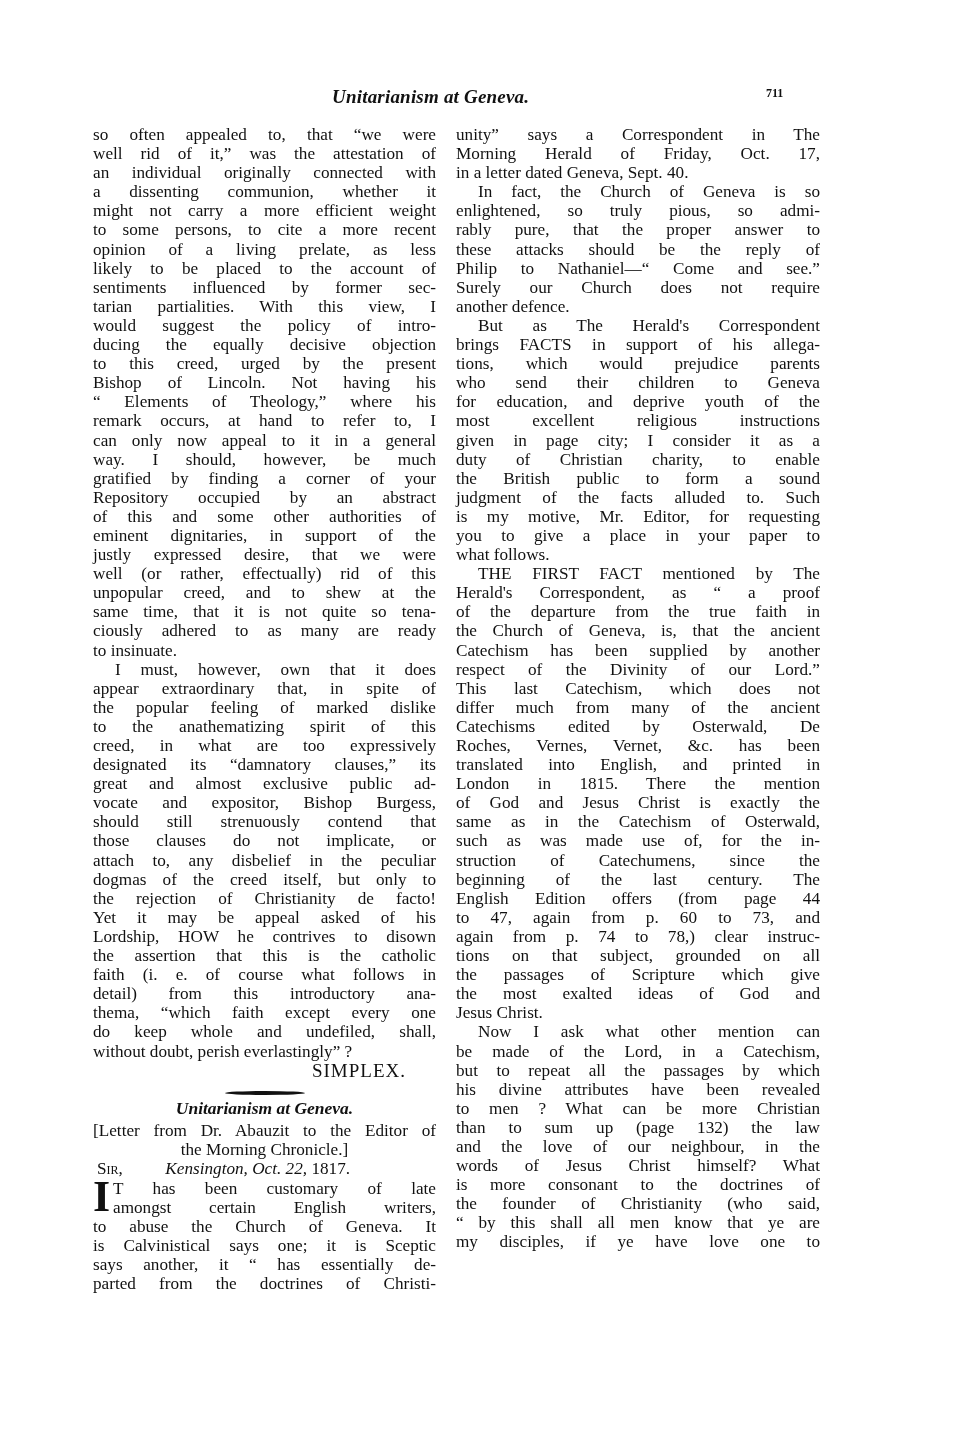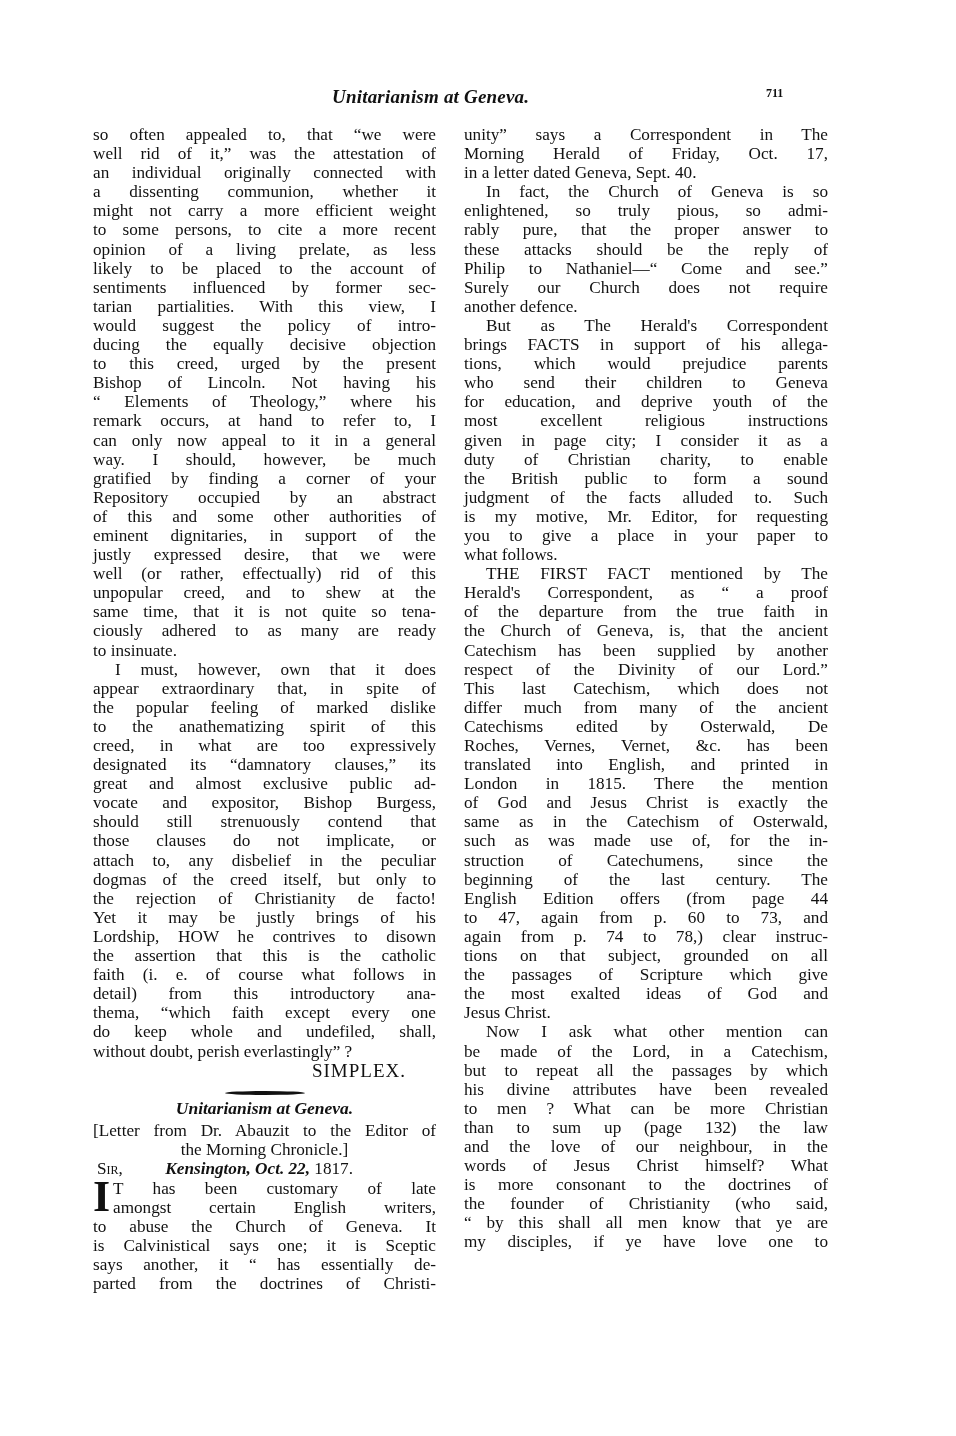--- a/index.html
+++ b/index.html
@@ -3,31 +3,31 @@
 <meta charset="utf-8">
 <style>
   html, body { margin:0; padding:0; background:#ffffff; }
   body { width:956px; height:1436px; position:relative; overflow:hidden;
          font-family:"Liberation Serif", "DejaVu Serif", serif; color:#111; }
   .header { position:absolute; top:86px; left:0; width:956px; height:30px; }
   .running-title { position:absolute; left:332px; top:0; font-style:italic; font-weight:bold; font-size:19px; letter-spacing:0.2px; }
   .page-number { position:absolute; left:766px; top:0; font-weight:bold; font-size:12px; }
   .col { position:absolute; top:125px; font-size:17.2px; line-height:19.1px; text-align:justify; }
   .col-left { left:93px; width:343px; }
-  .col-right { left:456px; width:364px;margin-left:8px; }
+  .col-right { left:456px; width:364px; }
   .line { display:block; white-space:nowrap; text-align-last:justify; height:19.1px; overflow:visible; }
   .line.last { text-align-last:left; }
   .indent { padding-left:22px; }
   .sig { display:block; text-align:right; padding-right:30px; font-size:19px; letter-spacing:1px; height:22px; }
   .rule { display:block; margin:8px auto 4px auto; width:80px; height:4px; background:#111; border-radius:50%; }
   .center { display:block; text-align:center; text-align-last:center; }
   .article-title { font-style:italic; font-weight:bold; font-size:17.5px; height:22px; }
   .dateline { display:block; white-space:nowrap; height:20px; }
   .dateline .salute { display:inline-block; width:64px; padding-left:4px; font-variant:small-caps; }
-  .dateline .place { font-style:italic; font-weight:bold; }
+  .dateline .place { font-style:italic; font-weight:normal; }
   .dropcap-wrap { position:relative; }
   .dropcap { position:absolute; left:0; top:-2px; font-size:44px; line-height:40px; font-weight:bold; }
   .after-cap { padding-left:20px; }
 </style>
 </head>
 <body>
 
 <div class="header">
   <span class="running-title">Unitarianism at Geneva.</span>
   <span class="page-number">711</span>
@@ -71,21 +71,21 @@
     <span class="line">to the anathematizing spirit of this</span>
     <span class="line">creed, in what are too expressively</span>
     <span class="line">designated its “damnatory clauses,” its</span>
     <span class="line">great and almost exclusive public ad-</span>
     <span class="line">vocate and expositor, Bishop Burgess,</span>
     <span class="line">should still strenuously contend that</span>
     <span class="line">those clauses do not implicate, or</span>
     <span class="line">attach to, any disbelief in the peculiar</span>
     <span class="line">dogmas of the creed itself, but only to</span>
     <span class="line">the rejection of Christianity de facto!</span>
-    <span class="line">Yet it may be justly brings of his</span>
+    <span class="line">Yet it may be appeal asked of his</span>
     <span class="line">Lordship, HOW he contrives to disown</span>
     <span class="line">the assertion that this is the catholic</span>
     <span class="line">faith (i. e. of course what follows in</span>
     <span class="line">detail) from this introductory ana-</span>
     <span class="line">thema, “which faith except every one</span>
     <span class="line">do keep whole and undefiled, shall,</span>
     <span class="line last">without doubt, perish everlastingly” ?</span>
   </div>
   <span class="sig">SIMPLEX.</span>
   <span class="rule"></span>

